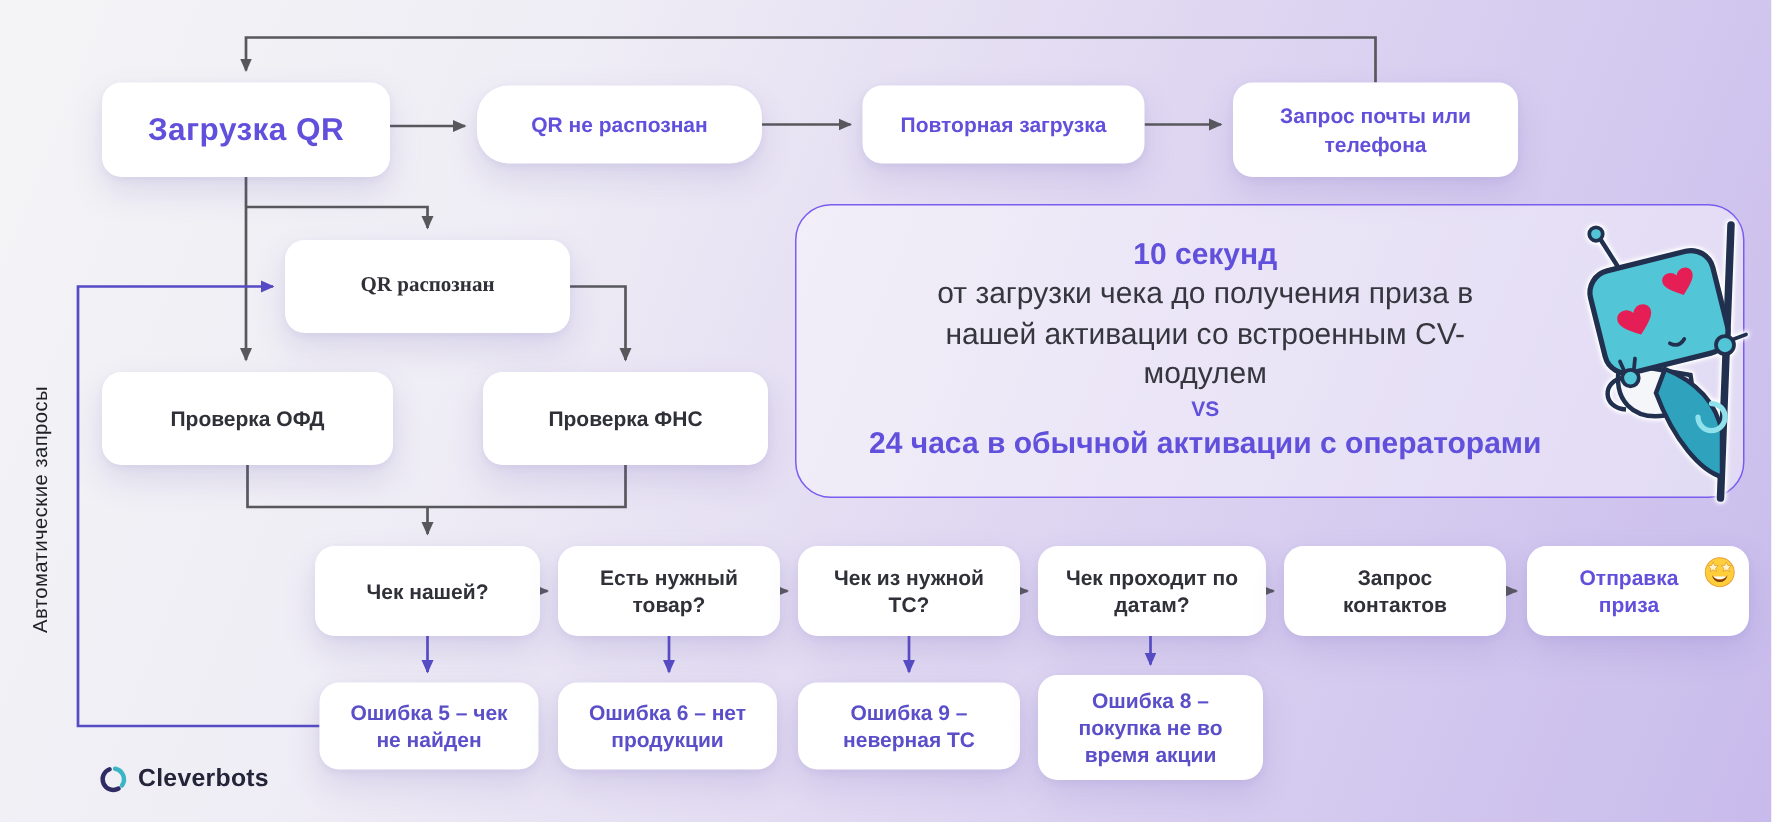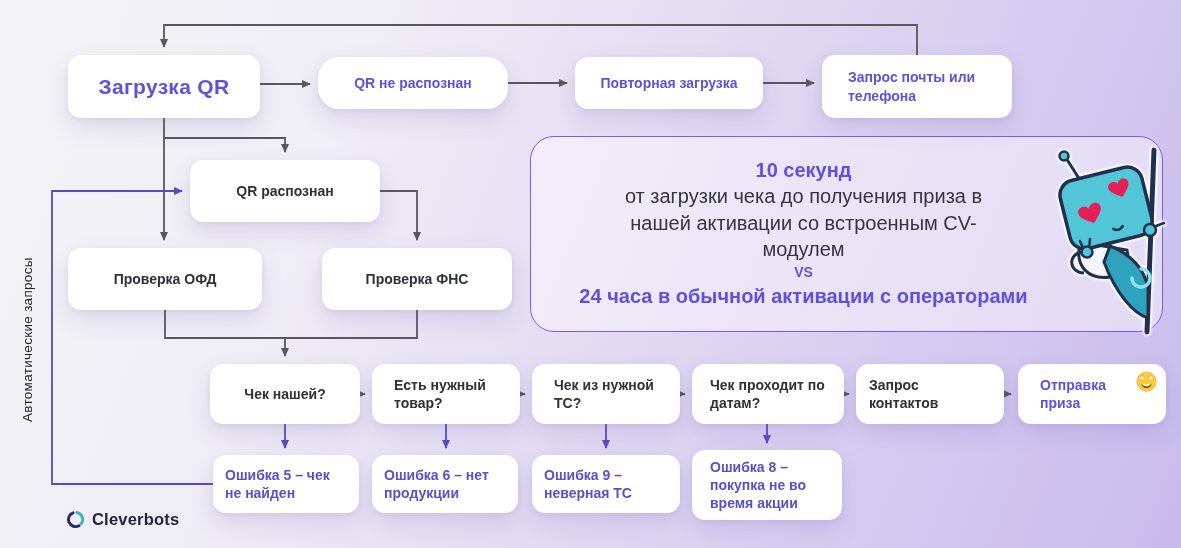--- a/index.html
+++ b/index.html
@@ -3,32 +3,32 @@
 <meta charset="utf-8">
 <style>
   html,body{margin:0;padding:0;}
   body{font-family:"Liberation Sans","DejaVu Sans",sans-serif;}
   .stage{
     position:relative;width:1181px;height:548px;overflow:hidden;
     background:linear-gradient(112deg,#f4f4f6 0%,#efedf5 28%,#ddd4f1 62%,#c8bbec 100%);
   }
   .node{
     position:absolute;display:flex;align-items:center;justify-content:center;
-    text-align:left;background:#ffffff;border-radius:13px;
+    text-align:center;background:#ffffff;border-radius:13px;
     box-shadow:0 10px 22px rgba(106,86,180,.16),0 2px 5px rgba(106,86,180,.08);
     padding:4px 12px;box-sizing:border-box;
     font-size:14px;font-weight:600;line-height:1.3;color:#2f3038;
   }
   .purple{color:#6150dc;}
   .error{color:#5a4fc9;}
   #nd-zagruzka{left:68px;top:55px;width:192px;height:63px;font-size:21px;letter-spacing:.3px;}
   #nd-qrne{left:318px;top:57px;width:190px;height:52px;border-radius:21px;}
   #nd-povtor{left:575px;top:57px;width:188px;height:52px;}
   #nd-pochta{left:822px;top:55px;width:190px;height:63px;padding:4px 26px;}
-  #nd-qrras{left:190px;top:160px;width:190px;height:62px;}
+  #nd-qrras{left:190px;top:160px;width:190px;height:62px;font-family:Liberation Serif, serif;}
   #nd-ofd{left:68px;top:248px;width:194px;height:62px;}
   #nd-fns{left:322px;top:248px;width:190px;height:62px;}
   #nd-nayden{left:210px;top:364px;width:150px;height:60px;}
   #nd-tovar{left:372px;top:364px;width:148px;height:60px;padding:4px 22px;}
   #nd-ts{left:532px;top:364px;width:148px;height:60px;padding:4px 22px;}
   #nd-daty{left:692px;top:364px;width:152px;height:60px;padding:4px 18px;}
   #nd-kontakty{left:856px;top:364px;width:148px;height:60px;padding:4px 13px;}
   #nd-priz{left:1018px;top:364px;width:148px;height:60px;padding:4px 34px 4px 22px;position:absolute;}
   .nd-emoji{position:absolute;right:9px;top:7px;line-height:0;}
   #nd-e5{left:213px;top:455px;width:146px;height:58px;}

